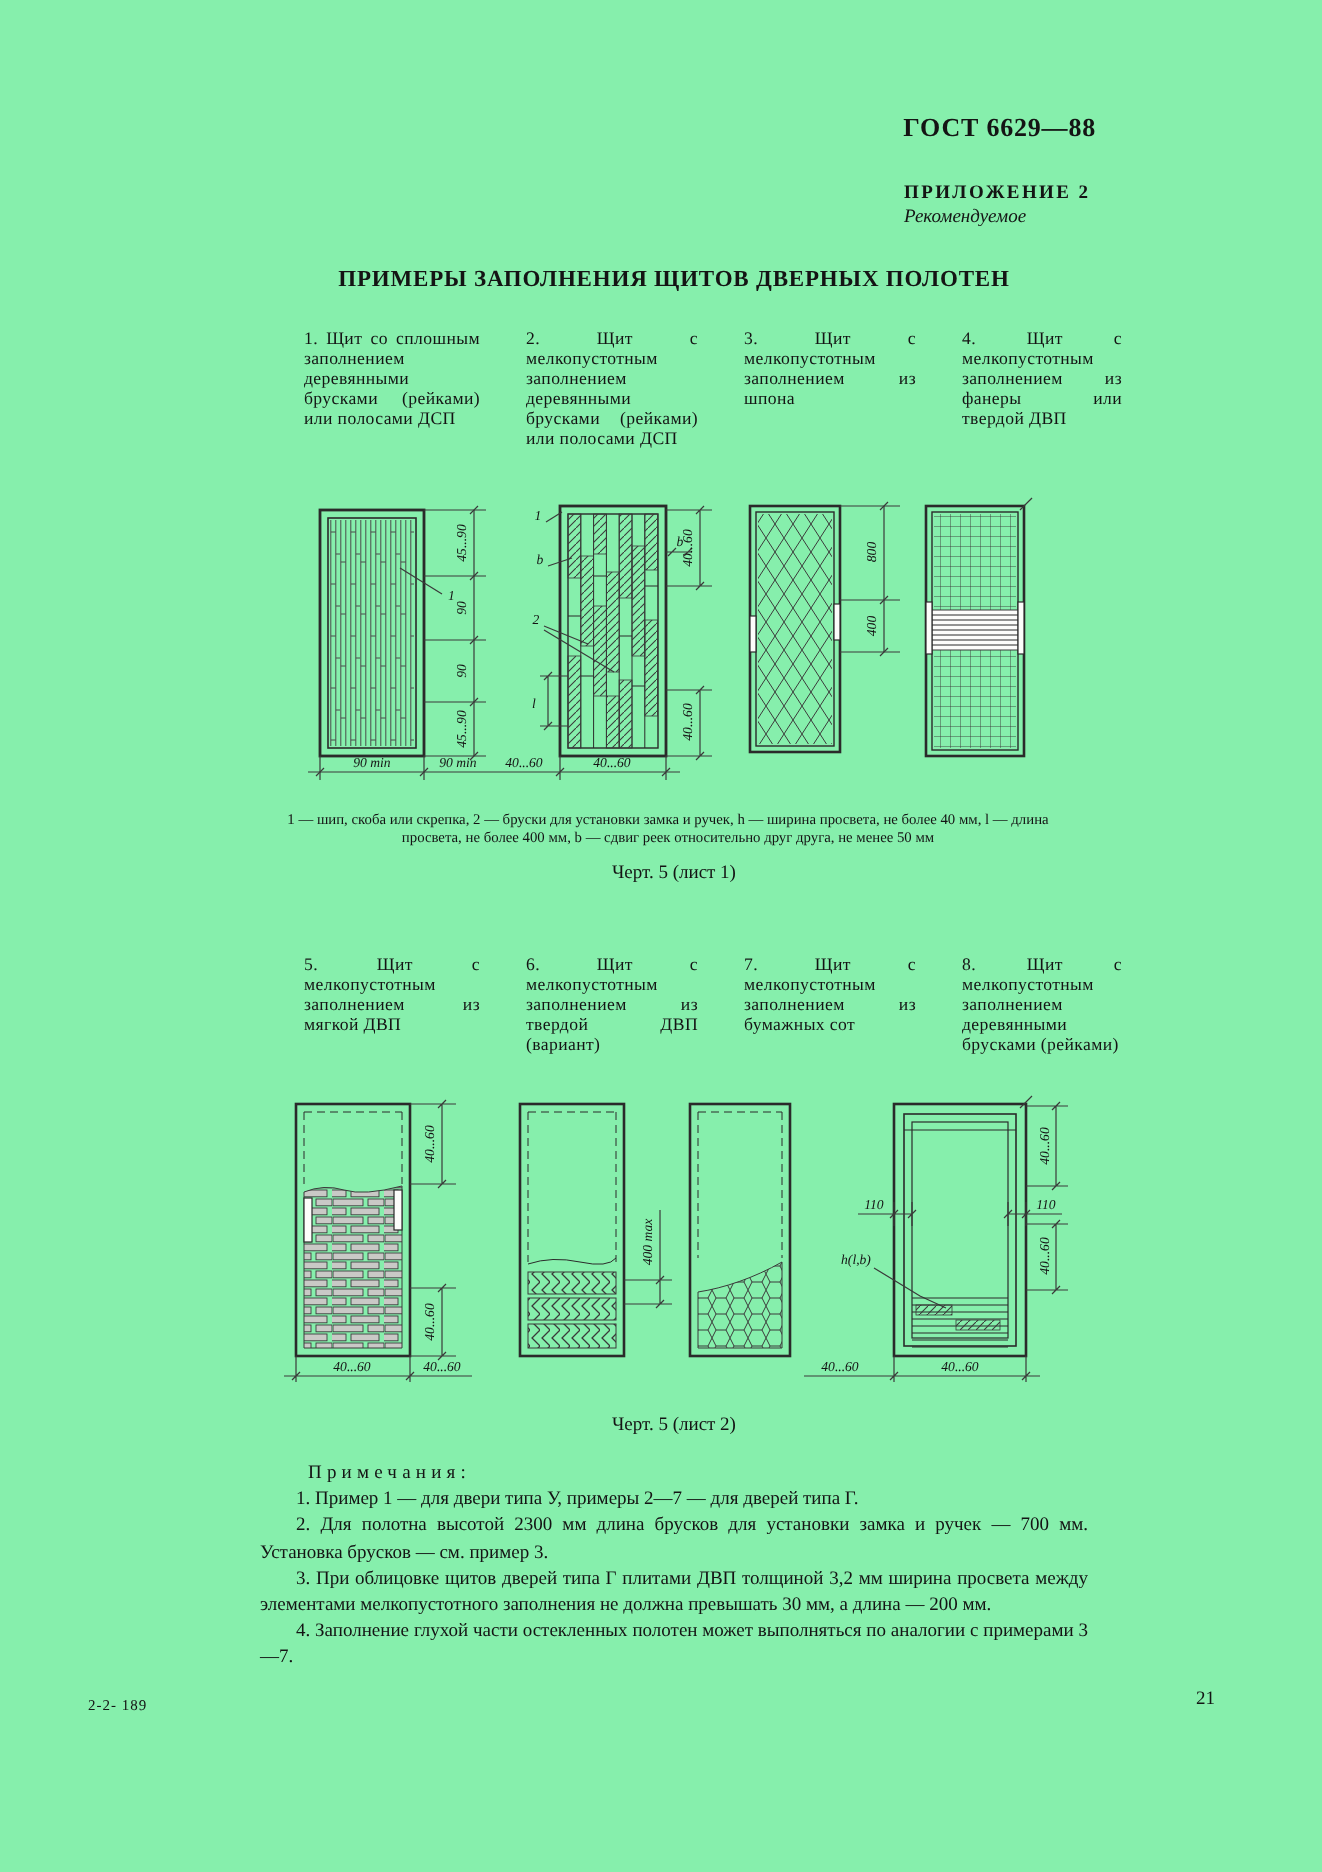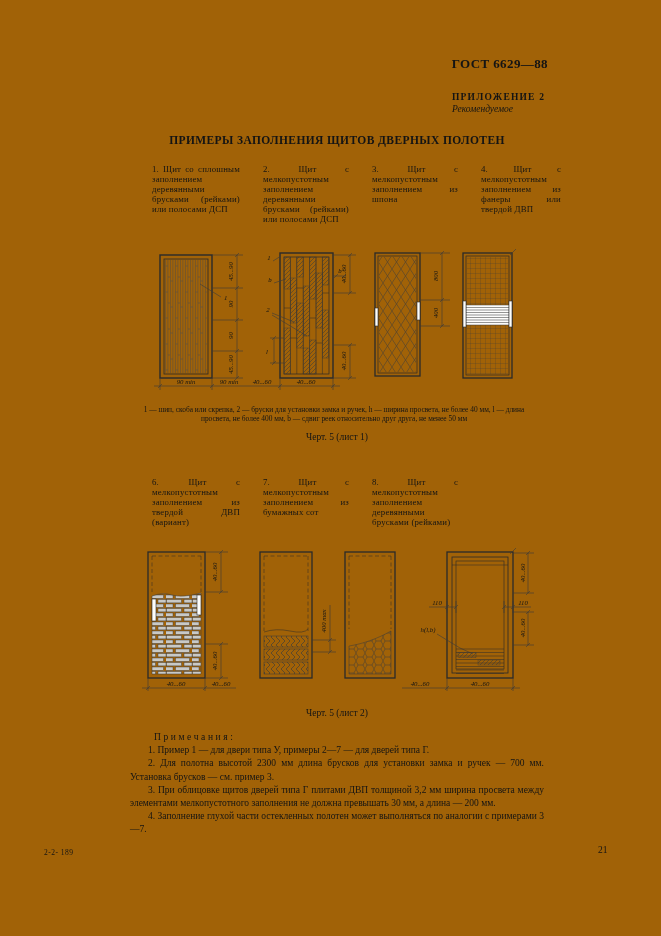--- a/index.html
+++ b/index.html
@@ -1,16 +1,16 @@
 <!DOCTYPE html>
 <html lang="ru"><head>
 <meta charset="utf-8">
 <style>
   html,body{margin:0;padding:0;background:#ffffff;}
-  .page{position:relative;width:661px;height:936px;background:#a16207;color:#141414;
+  .page{position:relative;width:661px;height:936px;background:#86efac;color:#141414;
         font-family:"Liberation Serif",serif;overflow:hidden;}
   .abs{position:absolute;}
   .doc-code{top:56px;left:420px;width:128px;text-align:right;font-weight:bold;font-size:13px;letter-spacing:.4px;}
   .appendix{top:92px;left:452px;font-weight:bold;font-size:9.5px;letter-spacing:1.2px;}
   .appendix-note{top:104px;left:452px;font-style:italic;font-size:9.5px;}
   .doc-title{top:134px;left:128px;width:418px;text-align:center;font-weight:bold;font-size:11.5px;letter-spacing:.4px;}
   .cols{left:152px;width:378px;display:grid;grid-template-columns:88px 86px 86px 80px;column-gap:23px;
         font-size:8.8px;line-height:10.1px;text-align:justify;letter-spacing:.2px;}
   .cols1{top:164px;}
   .cols2{top:477px;}
@@ -143,20 +143,21 @@
       <rect x="323" y="53" width="3" height="26" fill="#fdfdfb" stroke="#2a2a2a" stroke-width="0.6"></rect>
       <rect x="369" y="53" width="3" height="26" fill="#fdfdfb" stroke="#2a2a2a" stroke-width="0.6"></rect>
       <path class="dim" d="M370,7 L376,1"></path>
     </g>
   </svg>
 
   <div class="abs legend">1 — шип, скоба или скрепка, 2 — бруски для установки замка и ручек, h — ширина просвета, не более 40 мм, l — длина просвета, не более 400 мм, b — сдвиг реек относительно друг друга, не менее 50 мм</div>
   <div class="abs caption caption1">Черт. 5 (лист 1)</div>
 
   <div class="abs cols cols2">
+    <p>5. Щит с мелкопустотным заполнением из мягкой ДВП</p>
     <p>6. Щит с мелкопустотным заполнением из твердой ДВП (вариант)</p>
     <p>7. Щит с мелкопустотным заполнением из бумажных сот</p>
     <p>8. Щит с мелкопустотным заполнением деревянными брусками (рейками)</p>
   </div>
 
   <svg style="top:545px;left:140px;" width="420" height="150" viewBox="0 0 420 150">
     <defs>
       <pattern id="bricks" width="26" height="9" patternUnits="userSpaceOnUse">
         <rect x="0.5" y="0.5" width="15" height="3.4" fill="#c9c9c6" stroke="#3a3a3a" stroke-width="0.45"></rect>
         <rect x="18" y="0.5" width="8" height="3.4" fill="#c9c9c6" stroke="#3a3a3a" stroke-width="0.45"></rect>

